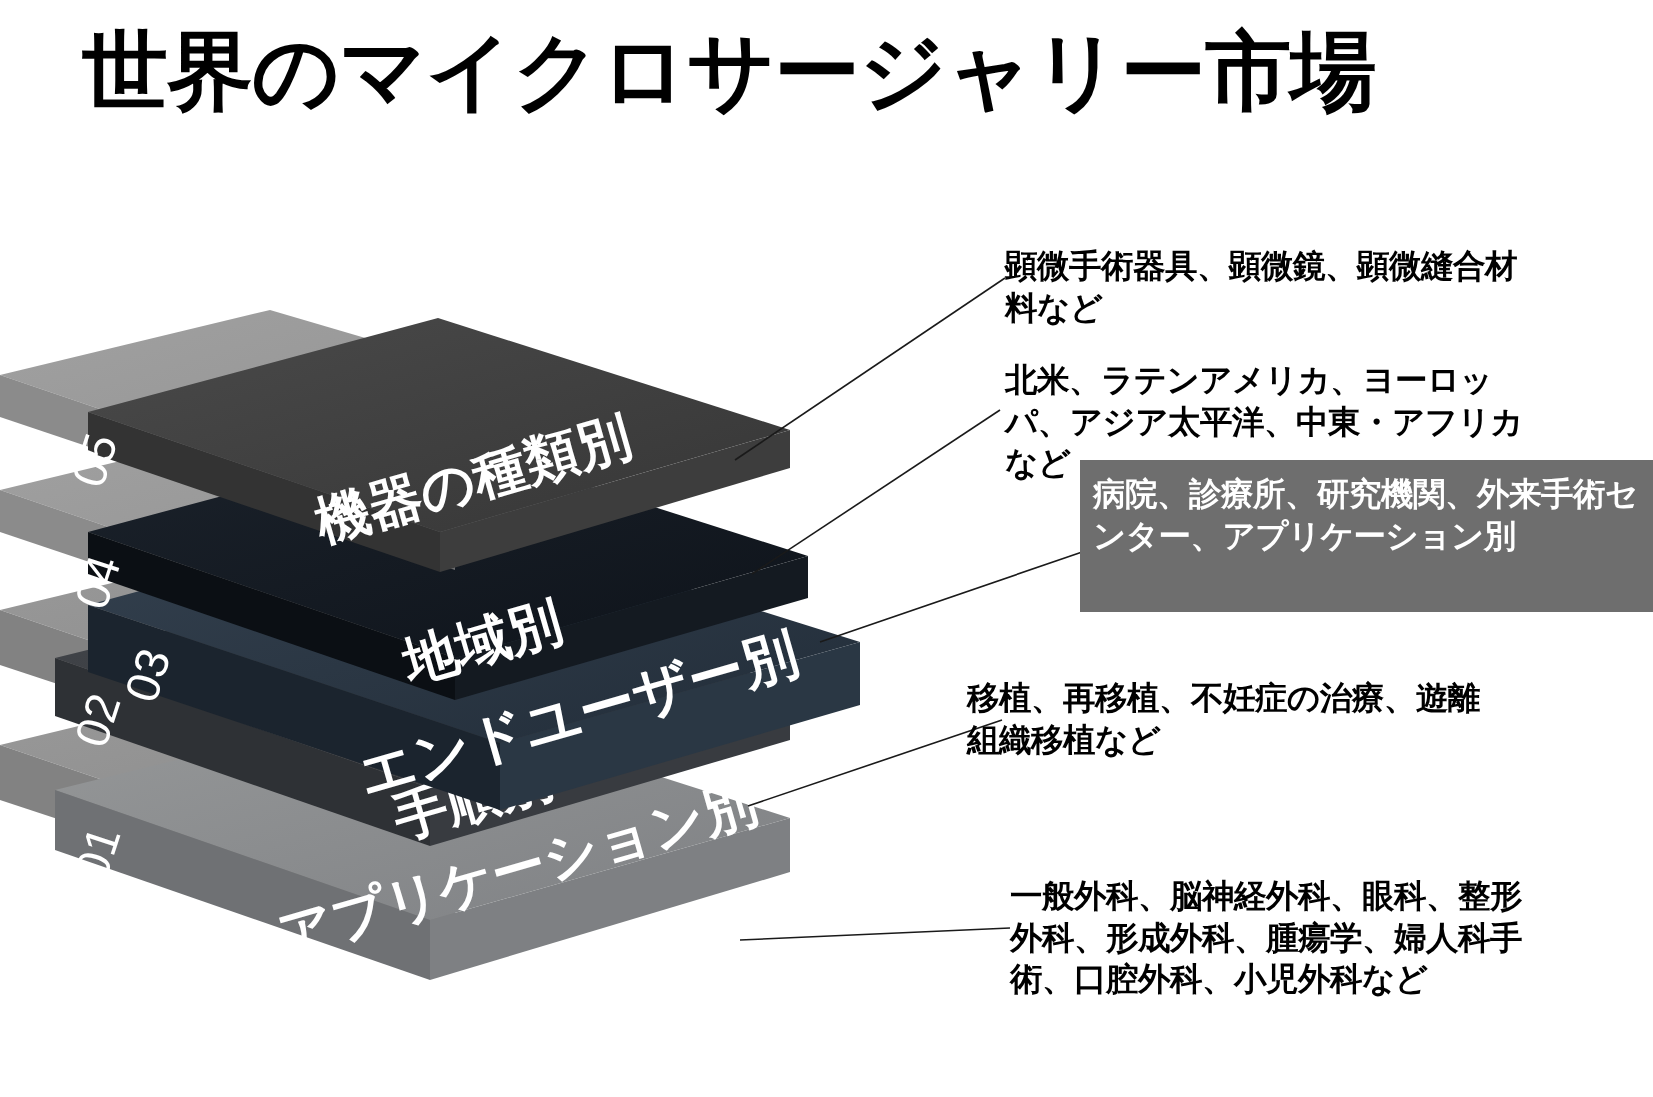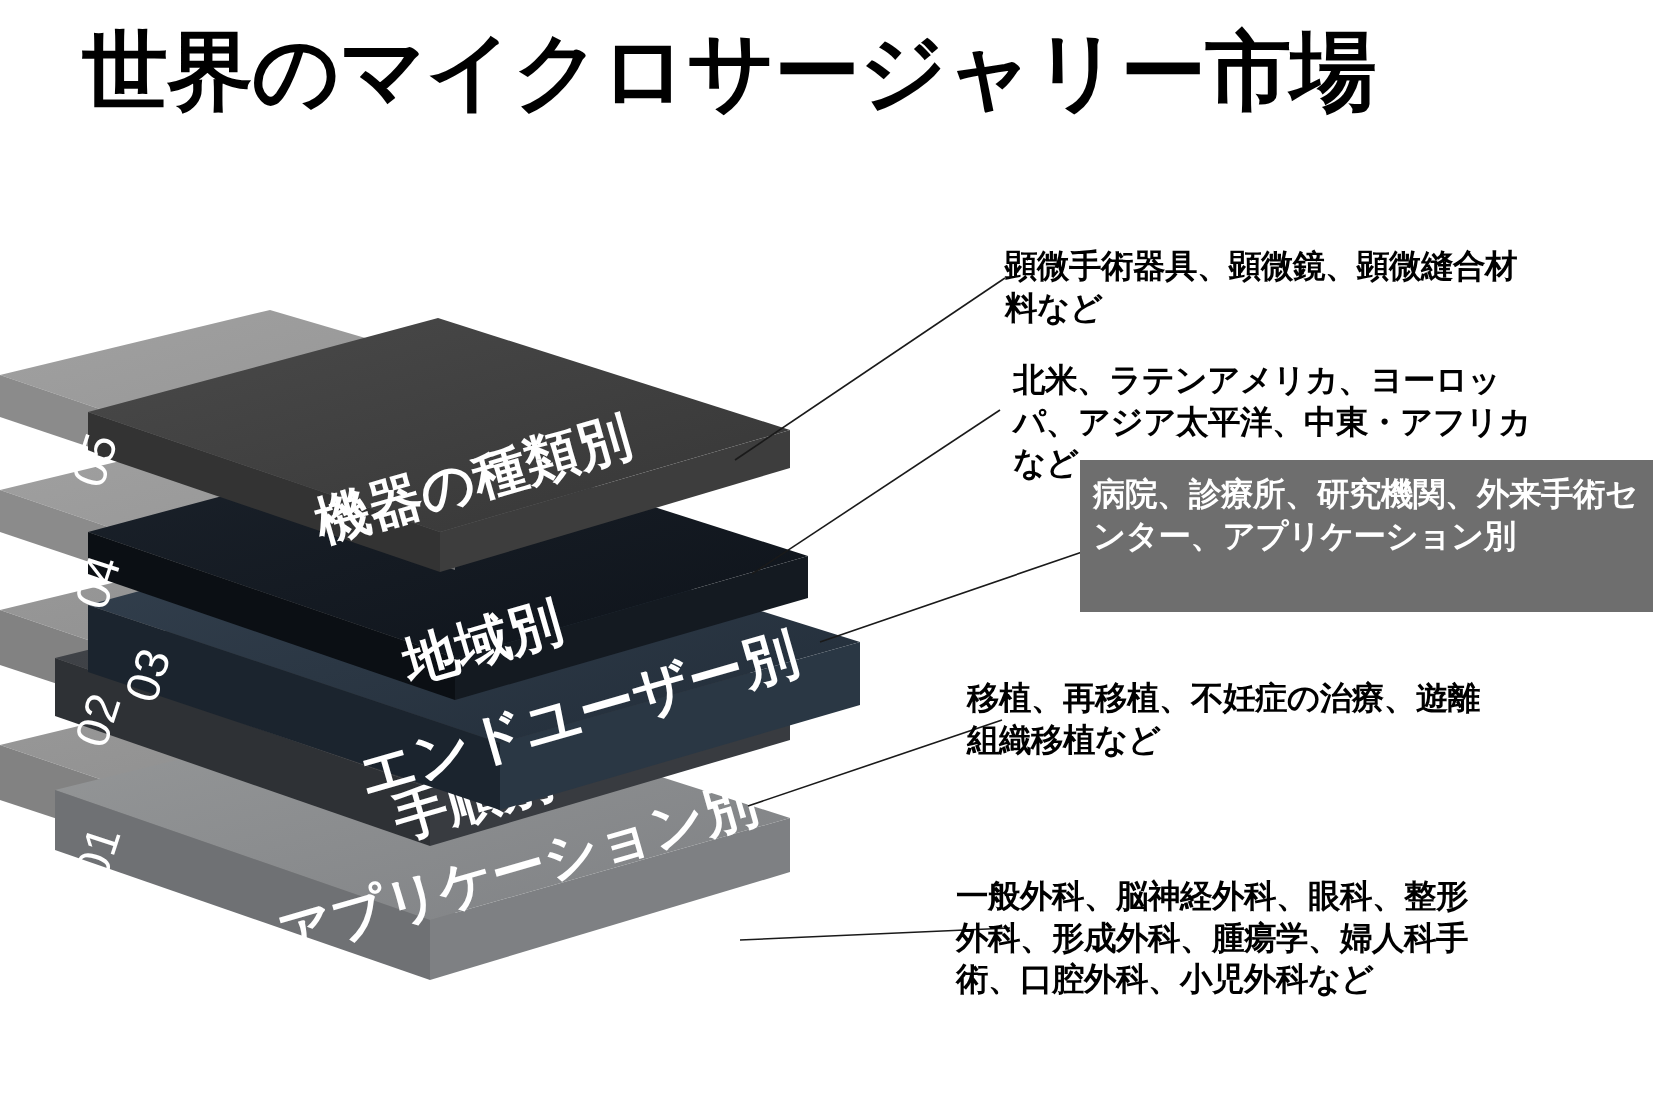--- a/index.html
+++ b/index.html
@@ -47,39 +47,39 @@
     position: absolute;
     font-size: 32.5px;
     font-weight: 700;
     line-height: 1.28;
     color: #000000;
     letter-spacing: -0.5px;
   }
   .annotation.plain { width: 520px; }
 
   #anno-0 { left: 1005px; top: 206px; margin-top: 40px; }
-  #anno-1 { left: 1005px; top: 360px; margin-left: 8px; }
+  #anno-1 { left: 1005px; top: 360px; }
 
   #anno-2-box {
     position: absolute;
     left: 1080px;
     top: 460px;
     width: 573px;
     height: 152px;
     background: #6e6e6e;
   }
   #anno-2 {
     left: 1093px;
     top: 474px;
     width: 545px;
     color: #ffffff;
   }
 
   #anno-3 { left: 967px; top: 678px; }
-  #anno-4 { left: 956px; top: 876px; width: 530px; }
+  #anno-4 { left: 1010px; top: 876px; width: 530px; }
 
   .slab-label {
     fill: #ffffff;
     font-family: "Liberation Sans", "DejaVu Sans", sans-serif;
     font-weight: 700;
   }
   .slab-num {
     fill: #ffffff;
     font-family: "Liberation Sans", "DejaVu Sans", sans-serif;
     font-weight: 400;

